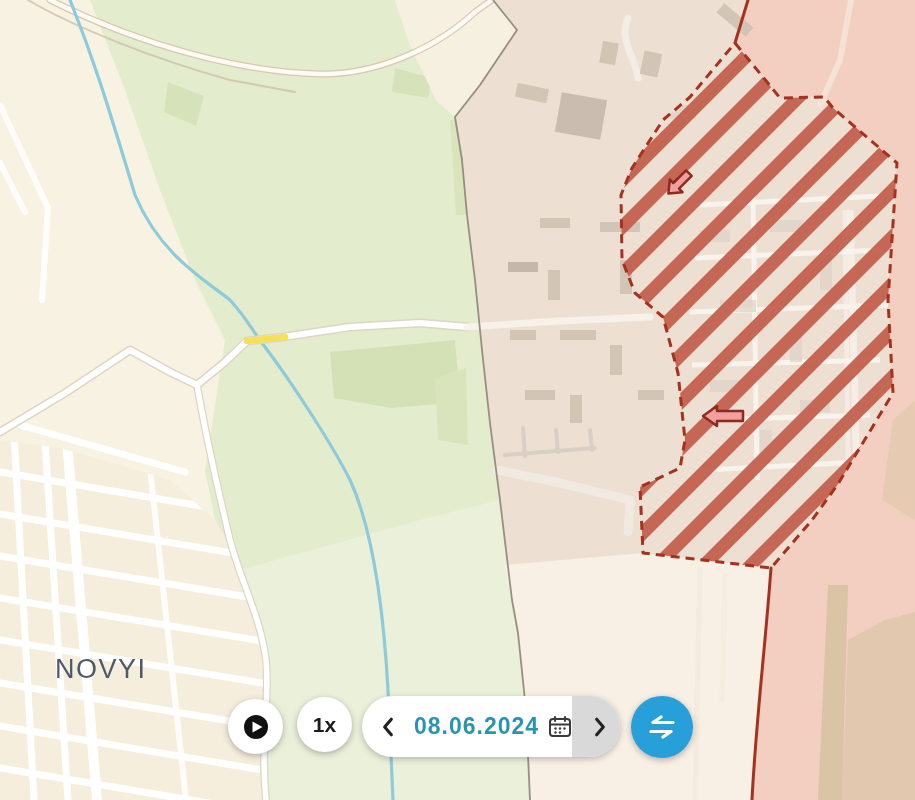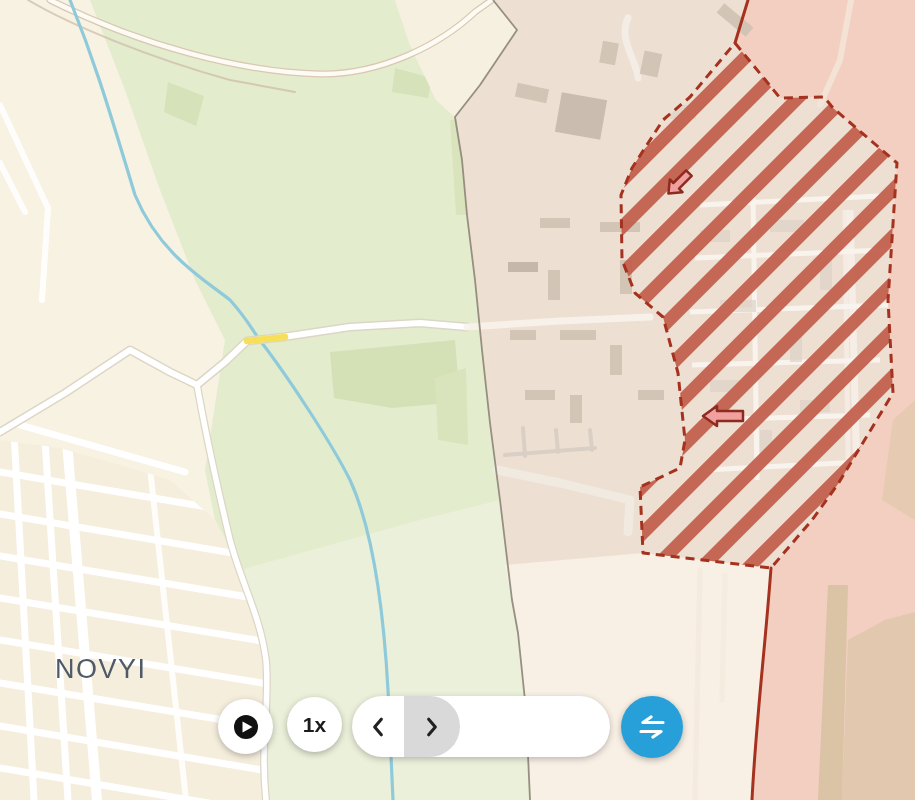--- a/index.html
+++ b/index.html
@@ -3,21 +3,21 @@
 <meta charset="utf-8">
 <style>
   html,body{margin:0;padding:0;}
   body{
     width:915px;height:800px;position:relative;overflow:hidden;
     background:#f7f2e2;
     font-family:"Liberation Sans","DejaVu Sans",sans-serif;
   }
   #map{position:absolute;left:0;top:0;}
   .controls{
-    position:absolute;left:6px;top:0;width:758px;height:800px;pointer-events:none;
+    position:absolute;left:16px;top:0;width:758px;height:800px;pointer-events:none;
   }
   .controls > *{pointer-events:auto;}
   .circle-btn{
     position:absolute;border-radius:50%;background:#ffffff;border:none;
     display:flex;align-items:center;justify-content:center;
     box-shadow:0 2px 6px rgba(50,50,50,.35);cursor:pointer;padding:0;
   }
   .play-btn{left:212px;top:699px;width:55px;height:55px;}
   .speed-btn{left:281px;top:697px;width:55px;height:55px;
     font-size:21px;font-weight:bold;color:#1c1c1c;}
@@ -224,20 +224,36 @@
   </button>
 
   <div class="date-pill">
     <button class="pill-prev" title="Previous date">
       <span class="icon">
         <svg width="14" height="20" viewBox="0 0 12 18">
           <polyline points="9,2 3,9 9,16" fill="none" stroke="#222222" stroke-width="2.8" stroke-linecap="round" stroke-linejoin="round"></polyline>
         </svg>
       </span>
     </button>
+    <div class="pill-date">
+      <span class="date-text">08.06.2024</span>
+      <span class="icon">
+        <svg width="24" height="24" viewBox="0 0 24 24">
+          <rect x="2" y="4" width="20" height="17" rx="3" fill="none" stroke="#3a3a3a" stroke-width="2"></rect>
+          <line x1="2" y1="9.5" x2="22" y2="9.5" stroke="#3a3a3a" stroke-width="2"></line>
+          <line x1="7" y1="2" x2="7" y2="6" stroke="#3a3a3a" stroke-width="2" stroke-linecap="round"></line>
+          <line x1="17" y1="2" x2="17" y2="6" stroke="#3a3a3a" stroke-width="2" stroke-linecap="round"></line>
+          <circle cx="7.5" cy="13.5" r="1.2" fill="#3a3a3a"></circle>
+          <circle cx="12" cy="13.5" r="1.2" fill="#3a3a3a"></circle>
+          <circle cx="16.5" cy="13.5" r="1.2" fill="#3a3a3a"></circle>
+          <circle cx="7.5" cy="17.5" r="1.2" fill="#3a3a3a"></circle>
+          <circle cx="12" cy="17.5" r="1.2" fill="#3a3a3a"></circle>
+        </svg>
+      </span>
+    </div>
     <button class="pill-next" title="Next date">
       <span class="icon">
         <svg width="14" height="20" viewBox="0 0 12 18">
           <polyline points="3,2 9,9 3,16" fill="none" stroke="#222222" stroke-width="2.8" stroke-linecap="round" stroke-linejoin="round"></polyline>
         </svg>
       </span>
     </button>
   </div>
 
   <button class="circle-btn swap-btn" title="Compare">

